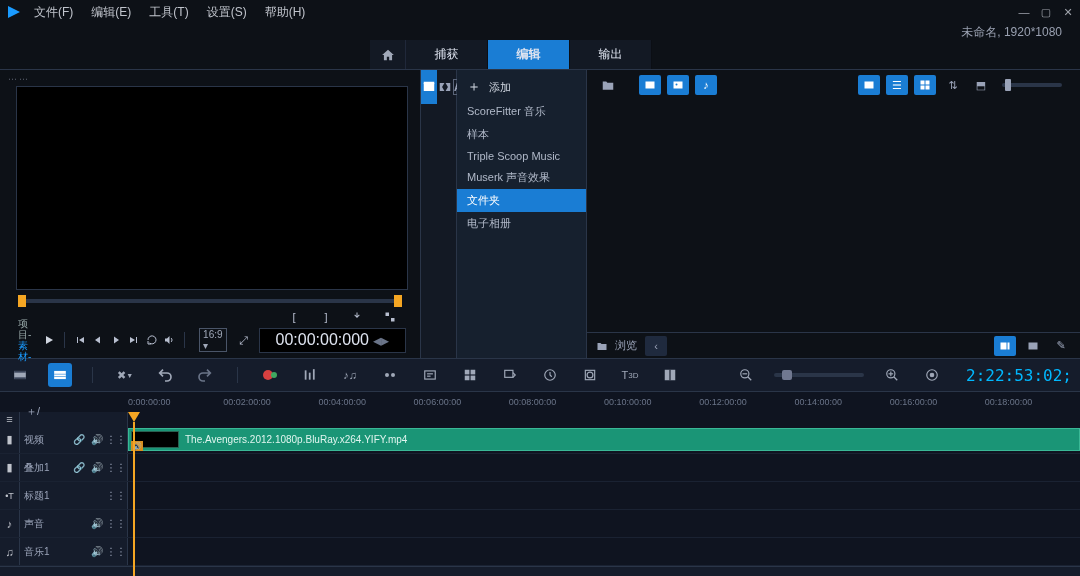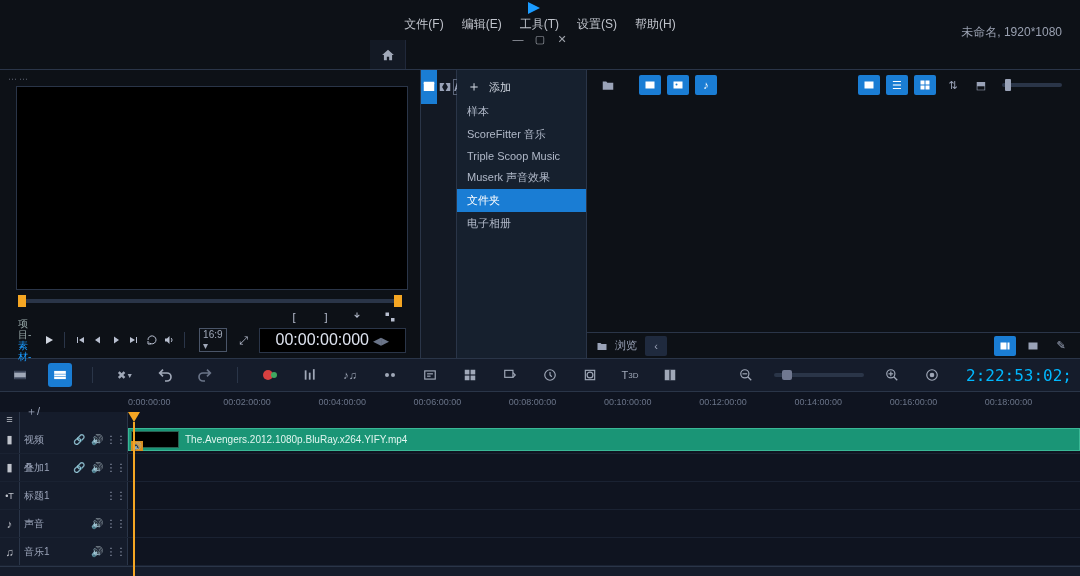--- a/index.html
+++ b/index.html
@@ -1,19 +1,19 @@
 <!DOCTYPE html>
 <html><head>
 <meta charset="utf-8">
 <style>
   * { margin:0; padding:0; box-sizing:border-box; font-family:"Microsoft YaHei","Segoe UI",Arial,sans-serif; user-select:none; }
   body { width:1080px; height:576px; background:#1a1f2e; color:#c0c4cc; font-size:11px; overflow:hidden; }
 
   
-  .titlebar { height:24px; background:#0d1117; display:flex; align-items:center; padding:0 6px;flex-direction:column; }
+  .titlebar { height:24px; background:#0d1117; display:flex; align-items:center; padding:0 6px; }
   .logo { width:16px; height:16px; margin-right:12px; }
   .menu-items { display:flex; gap:18px; }
   .menu-item { cursor:pointer; font-size:12px; color:#c0c4cc; }
   .spacer { flex:1; }
   .win-ctrls { display:flex; gap:10px; align-items:center; }
   .win-btn { width:12px; height:12px; cursor:pointer; display:flex; align-items:center; justify-content:center; color:#a0a4ac; font-size:11px; }
   .proj-info { margin-right:10px; font-size:12px; color:#99a0b0; }
 
   
   .toptabs { height:30px; background:#0d1117; border-bottom:1px solid #2a3548; display:flex; align-items:stretch; }
@@ -115,20 +115,25 @@
     <span>未命名</span>, <span>1920*1080</span>
   </span>
 </div>
 
 <div class="toptabs">
   <div style="width:370px;"></div>
   <div class="hometab">
     <svg width="14" height="14" viewBox="0 0 24 24" fill="#a0a8b8">
         <path d="M12 3l10 9h-3v9h-5v-6h-4v6H5v-9H2z"></path>
       </svg>
+  </div>
+  <div class="tab-group">
+    <div class="tab dark">捕获</div>
+    <div class="tab active">编辑</div>
+    <div class="tab dark">输出</div>
   </div>
 </div>
 
 <div class="middle">
 
   <div class="preview-pane">
     <div class="dots-row">⋯⋯</div>
     <div class="preview-canvas"></div>
     <div class="scrub-row">
       <div class="scrub-track"></div>
@@ -233,22 +238,22 @@
             </svg>
           </div>
         <div class="lib-side-btn">FX</div>
       </div>
 
       <div class="lib-tree">
         <div class="tree-add">
           <span style="font-size:14px;">＋</span>
           <span>添加</span>
         </div>
+        <div class="tree-item">ScoreFitter 音乐</div>
         <div class="tree-item">样本</div>
-        <div class="tree-item">ScoreFitter 音乐</div>
         <div class="tree-item">Triple Scoop Music</div>
         <div class="tree-item">Muserk 声音效果</div>
         <div class="tree-item sel">文件夹</div>
         <div class="tree-item">电子相册</div>
       </div>
 
       <div class="lib-content">
         <div class="lib-toolbar">
           <span class="lib-tool">
               <svg width="16" height="14" viewBox="0 0 24 24" fill="#9aa3b8">

